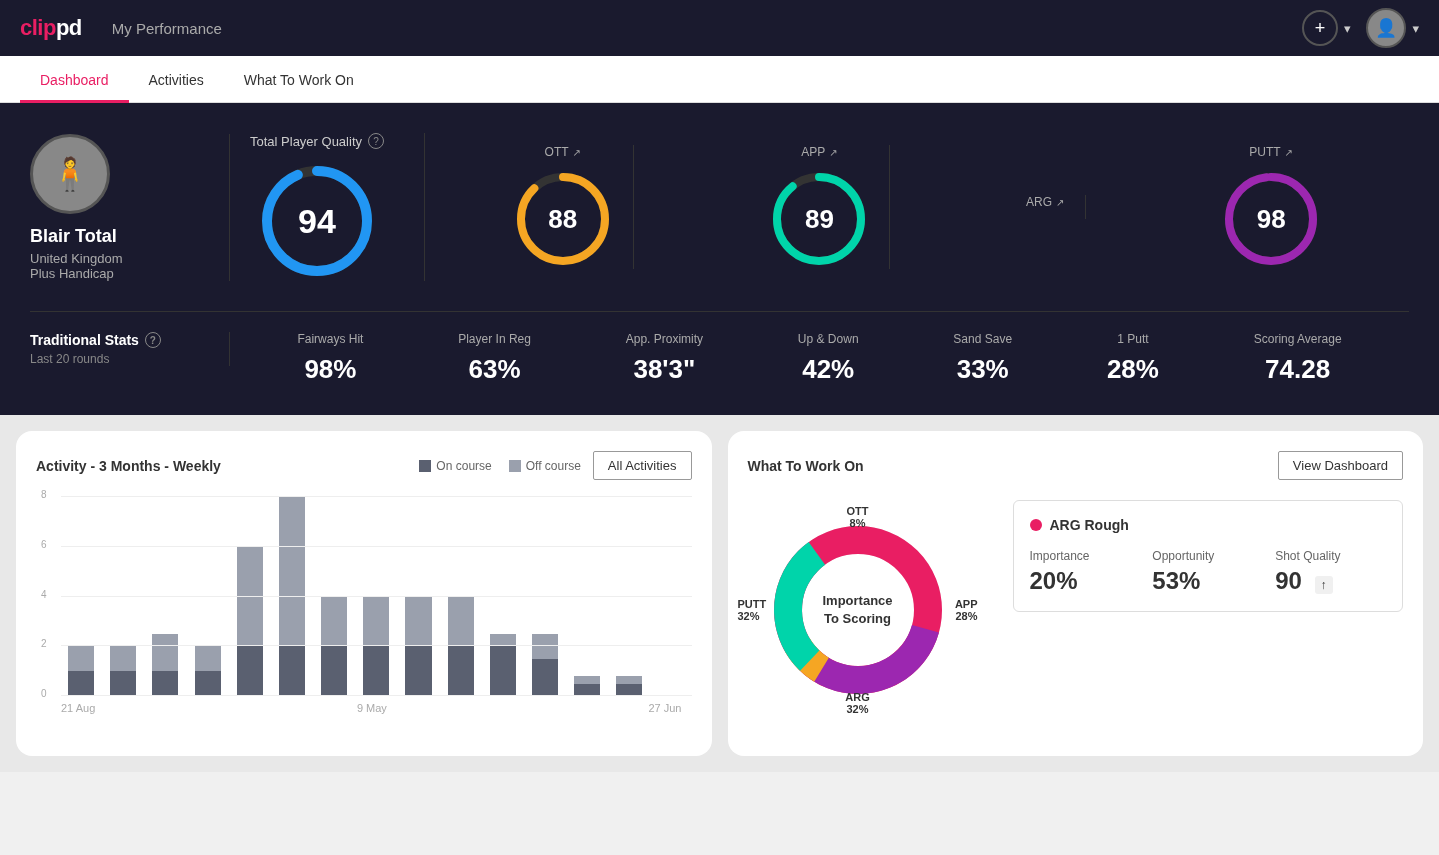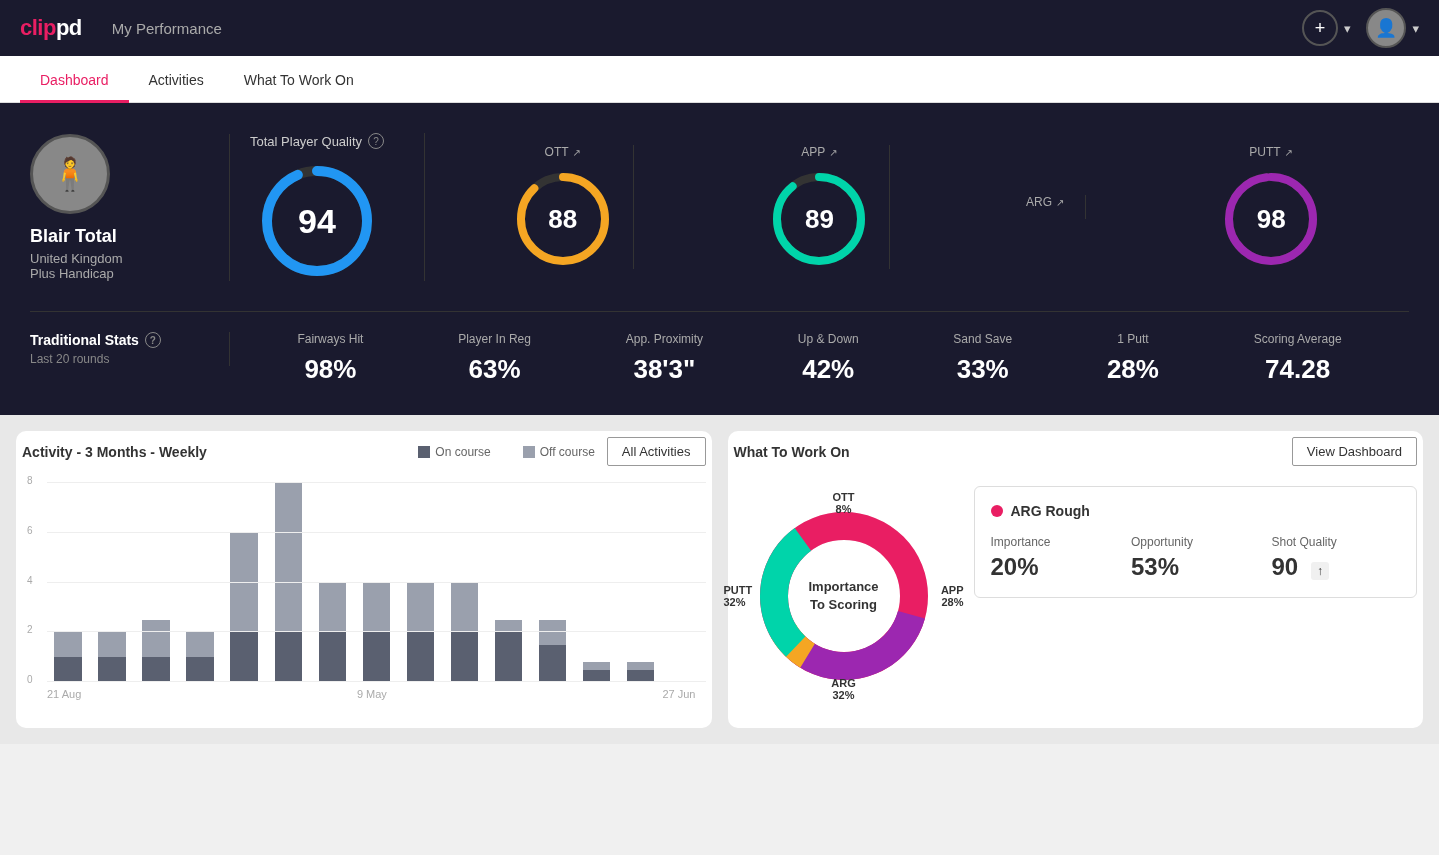--- a/index.html
+++ b/index.html
@@ -283,40 +283,40 @@
     .bottom-panels {
       display: grid;
       grid-template-columns: 1fr 1fr;
       gap: 16px;
       padding: 16px;
       background: #e8e8e8;
     }
 
     .panel {
       background: #fff;
-      border-radius: 10px;
-      padding: 6px;
+      border-radius: 16px;
+      padding: 20px;
       color: #333;
     }
 
     
     .panel-header {
       display: flex;
       align-items: center;
       margin-bottom: 16px;
     }
     .panel-title {
       font-size: 14px;
       font-weight: 600;
       color: #333;
       flex: 1;
     }
     .legend {
       display: flex;
-      gap: 32px;
+      gap: 17px;
       align-items: center;
       font-size: 12px;
       color: #666;
       margin-right: 12px;
     }
     .legend-item {
       display: flex;
       align-items: center;
       gap: 5px;
     }
@@ -399,20 +399,21 @@
     .label-ott { top: 5px; left: 50%; transform: translateX(-50%); text-align: center; }
     .label-app { right: -10px; top: 50%; transform: translateY(-50%); text-align: right; }
     .label-arg { bottom: 5px; left: 50%; transform: translateX(-50%); text-align: center; }
     .label-putt { left: -10px; top: 50%; transform: translateY(-50%); text-align: left; }
 
     .detail-card {
       flex: 1;
       border: 1px solid #ddd;
       border-radius: 6px;
       padding: 16px;
+      margin-left: 25px;
     }
     .detail-card-title {
       display: flex;
       align-items: center;
       gap: 8px;
       font-size: 14px;
       font-weight: 600;
       color: #333;
       margin-bottom: 16px;
     }

